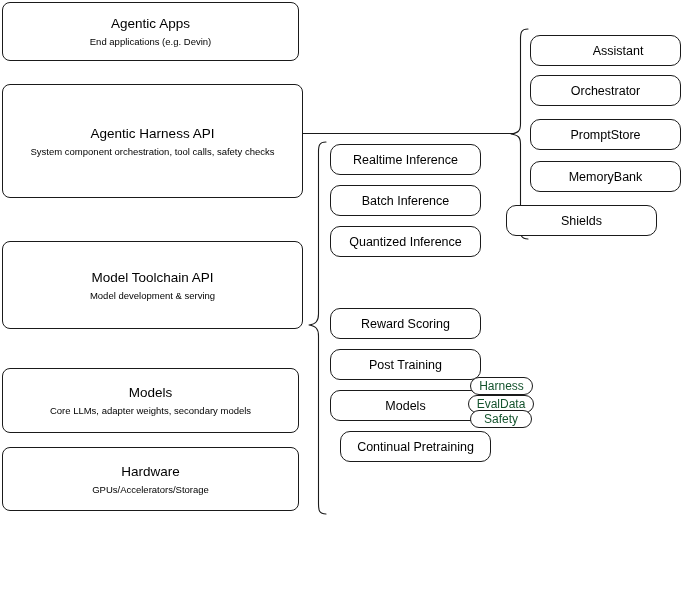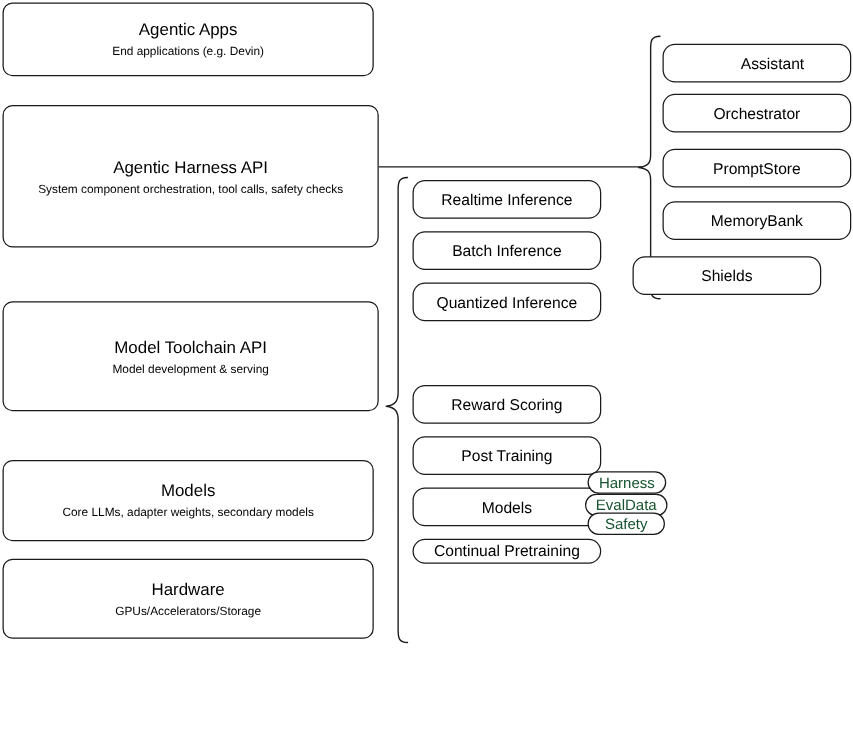--- a/index.html
+++ b/index.html
@@ -152,21 +152,21 @@
   </div>
   <div class="box cap-box" style="left:330px; top:308px; width:151px; height:31px;">
     <div class="cap-label">Reward Scoring</div>
   </div>
   <div class="box cap-box" style="left:330px; top:349px; width:151px; height:31px;">
     <div class="cap-label">Post Training</div>
   </div>
   <div class="box cap-box" style="left:330px; top:390px; width:151px; height:31px;">
     <div class="cap-label">Models</div>
   </div>
-  <div class="box cap-box" style="left:330px; top:431px; width:151px; height:20px;">
+  <div class="box cap-box" style="left:340px; top:431px; width:151px; height:31px;">
     <div class="cap-label">Continual Pretraining</div>
   </div>
 
   <div class="pill" style="left:470px; top:377px; width:63px; height:18px;">
     <span>Harness</span>
   </div>
   <div class="pill" style="left:468px; top:395px; width:66px; height:18px;">
     <span>EvalData</span>
   </div>
   <div class="pill" style="left:470px; top:410px; width:62px; height:18px;">

